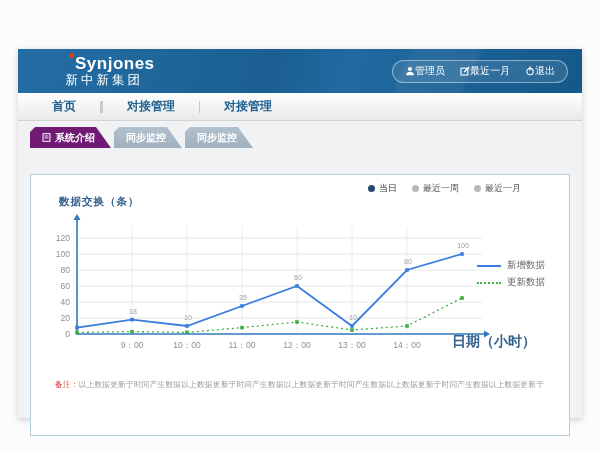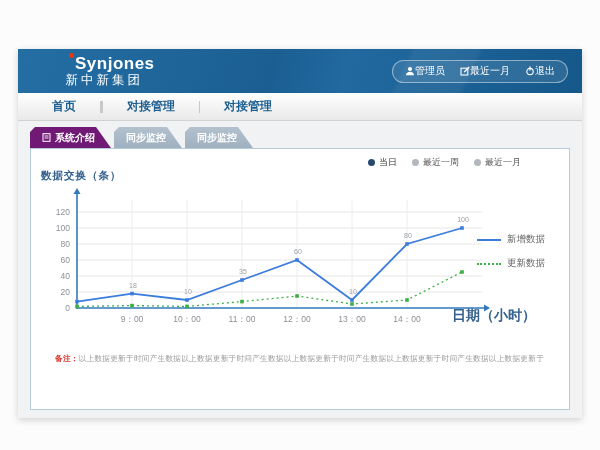--- a/index.html
+++ b/index.html
@@ -54,39 +54,40 @@
     color:#fff;font-size:10px;font-weight:700;cursor:pointer;
     clip-path:polygon(5px 0,calc(100% - 15px) 0,100% 100%,0 100%,0 5px);
     padding:0 16px 0 12px;
   }
   .tab.active{background:#701a75;}
   .tab.inactive{background:linear-gradient(#b3c1ce,#9fb0c0);text-align:right;}
   
   .panel{
     position:relative;height:262px;background:#fff;border:1px solid #b7ccda;
     box-sizing:border-box;
+    margin-top:26px;
   }
   .filters{position:absolute;top:7px;right:48px;display:flex;gap:15px;}
   .radio{display:flex;align-items:center;gap:4px;font-size:9px;color:#555;cursor:pointer;}
   .radio .dot{width:7px;height:7px;border-radius:50%;background:#b3b8bf;}
   .radio.selected .dot{background:#27496d;}
   .radio.selected{color:#333;}
-  .ylabel{position:absolute;left:10px;top:20px;font-size:10.5px;font-weight:700;color:#33608c;letter-spacing:1px;}
+  .ylabel{position:absolute;left:28px;top:20px;font-size:10.5px;font-weight:700;color:#33608c;letter-spacing:1px;}
   .chart-svg{position:absolute;left:10px;top:31px;}
   svg text{font-family:"Liberation Sans","DejaVu Sans",sans-serif;}
-  .legend{position:absolute;right:24px;top:84px;display:flex;flex-direction:column;gap:11px;}
+  .legend{position:absolute;right:24px;top:84px;display:flex;flex-direction:column;gap:4px;}
   .legend-item{display:flex;align-items:center;gap:6px;cursor:pointer;}
   .legend-sample{width:24px;height:0;border-top:2px solid #888;}
   .legend-label{font-size:9.5px;color:#666;}
   .xlabel{position:absolute;right:33px;top:158px;font-size:14px;font-weight:700;color:#33608c;}
   .footnote{
     position:absolute;left:24px;right:16px;top:205px;
     font-size:7.7px;color:#9a9a9a;line-height:1.4;letter-spacing:.2px;
   }
-  .note-prefix{color:#d9342b;font-weight:700;}
+  .note-prefix{color:#d9342b;font-weight:400;}
 </style>
 </head>
 <body>
 
 <div class="stage">
   <div class="window">
 
     <div class="app-header">
       <div class="logo">
         <div class="logo-dot" style="background:#e8380d"></div>

